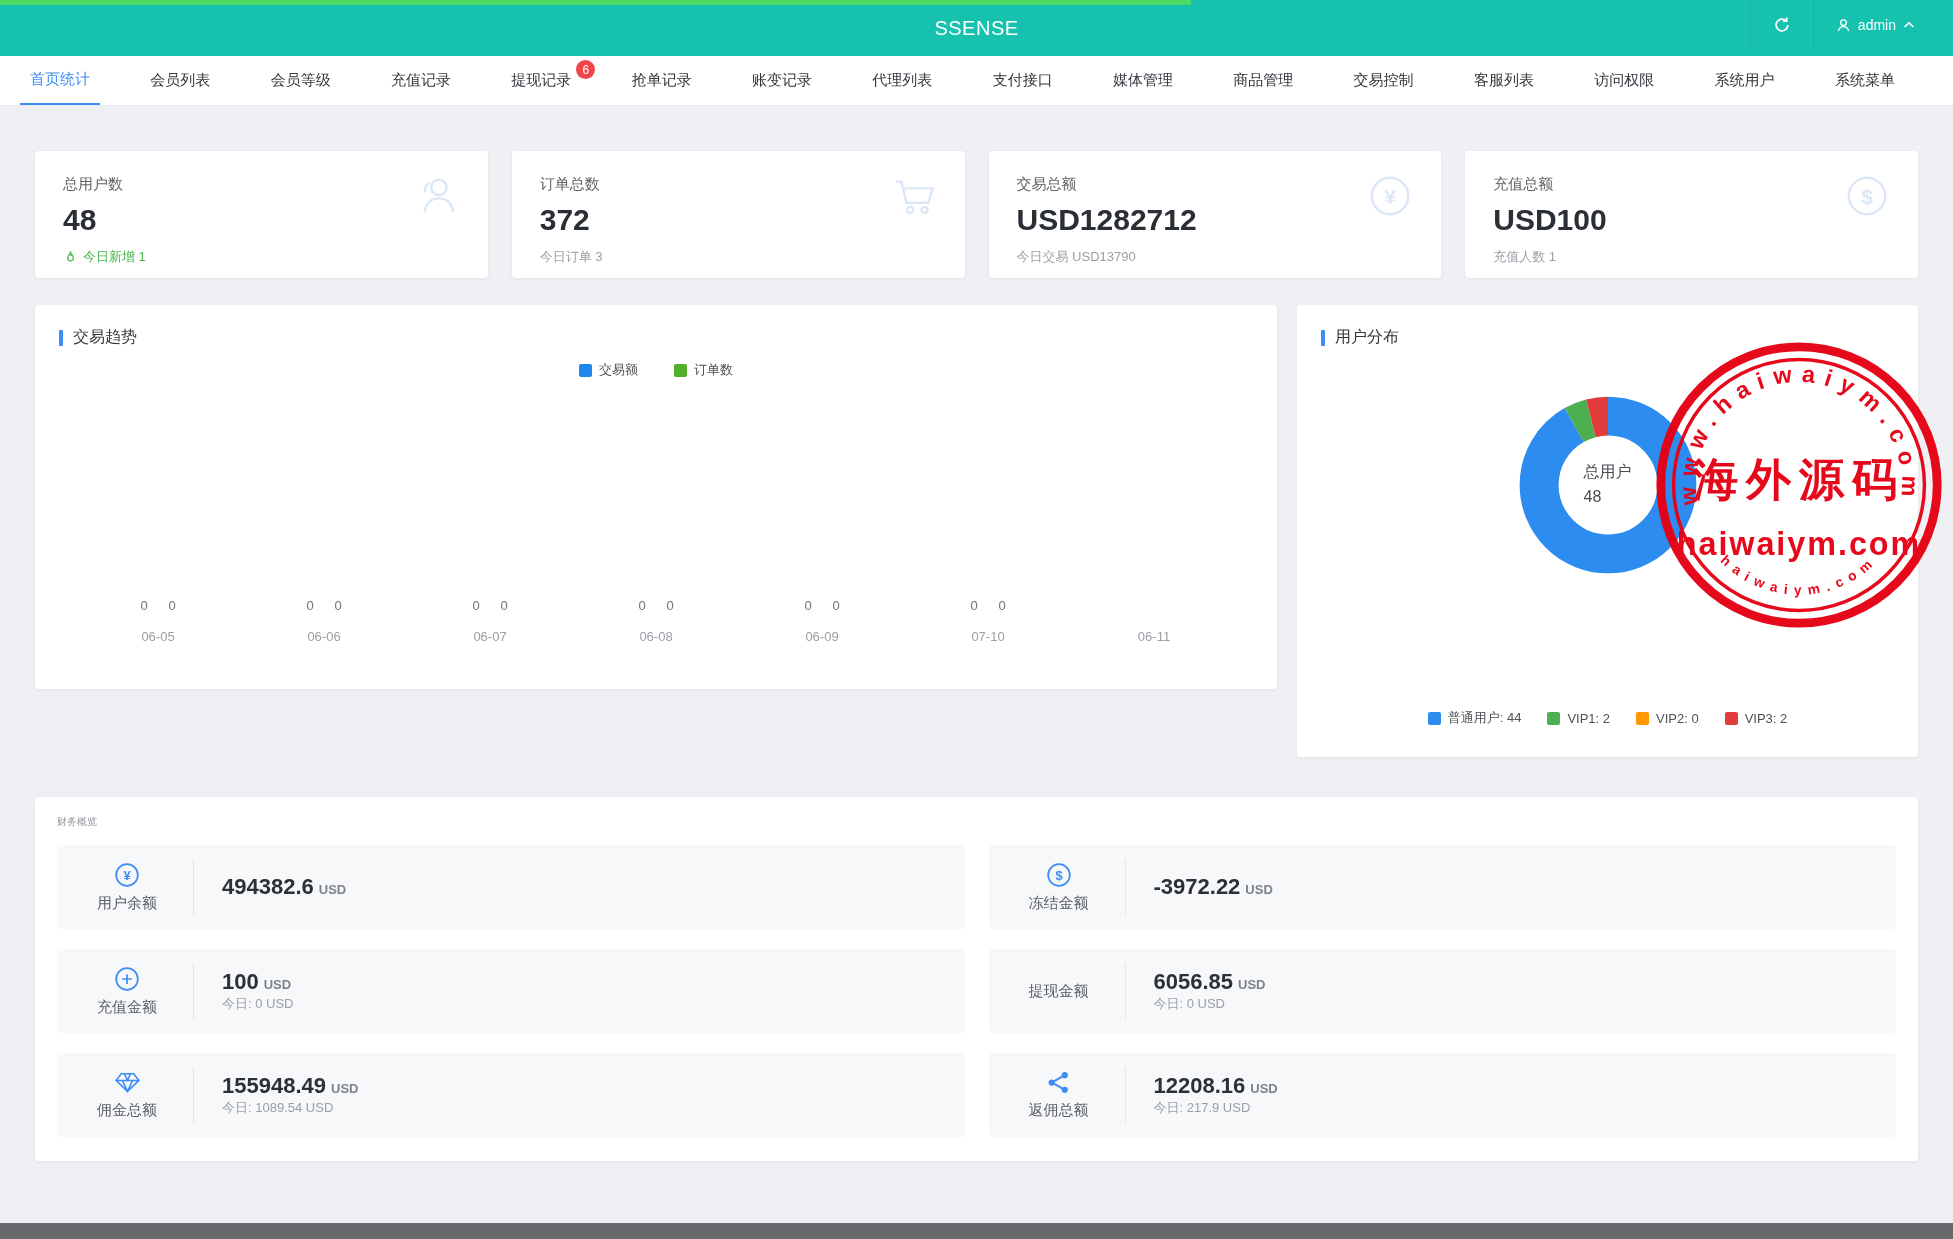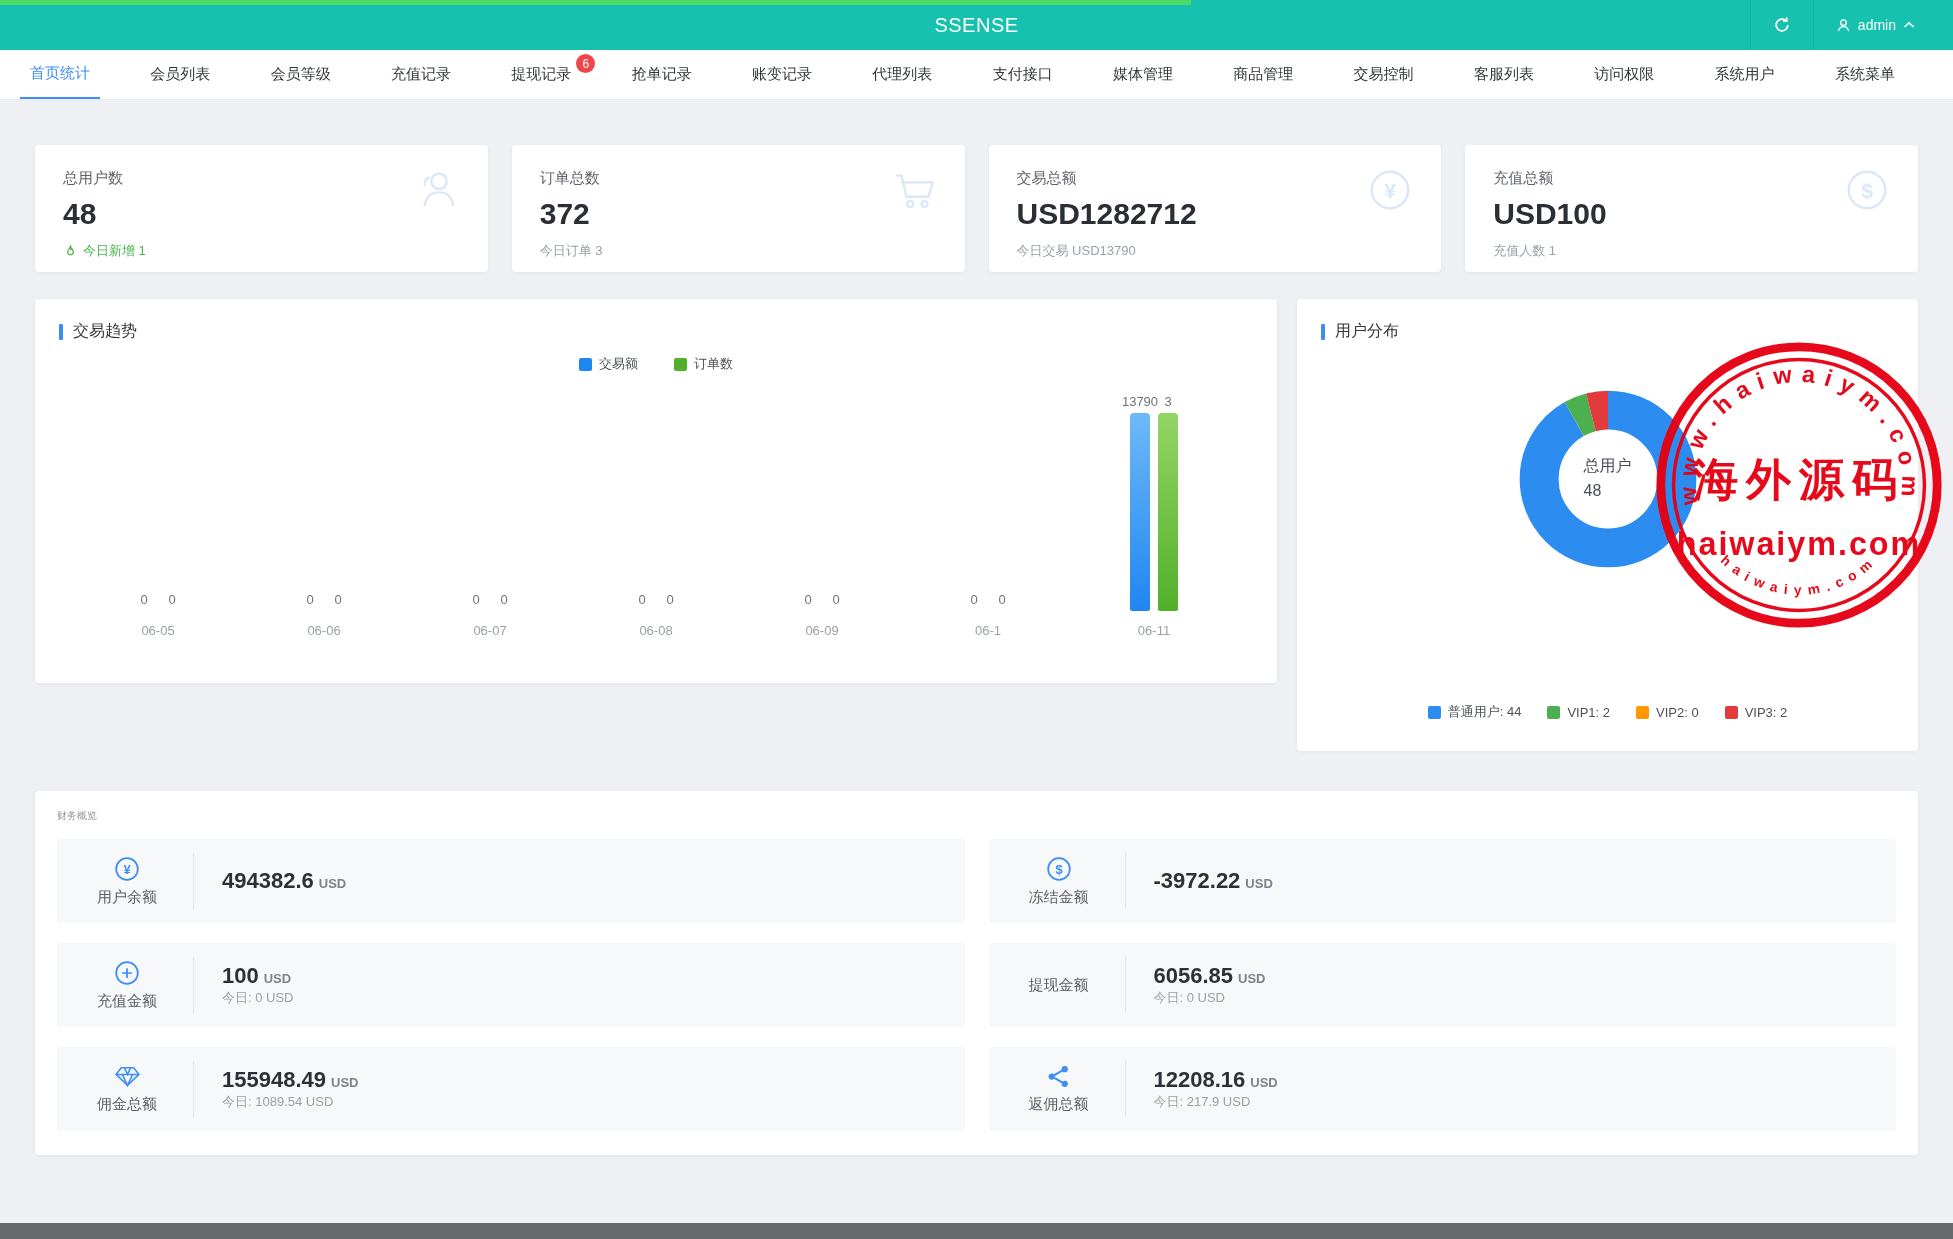--- a/index.html
+++ b/index.html
@@ -3,21 +3,21 @@
 <meta charset="utf-8">
 <style>
   * { margin:0; padding:0; box-sizing:border-box; }
   html,body { width:1953px; height:1239px; overflow:hidden; }
   body { font-family:"Liberation Sans","DejaVu Sans",sans-serif; background:#eef0f3; position:relative; }
 
   
   .progress-bar { position:absolute; top:0; left:0; height:5px; width:61%; background:#4cd964; z-index:30; }
 
   
-  .app-header { height:50px; background:#16c2ae; position:relative; display:flex; align-items:center; justify-content:center; }
+  .app-header { height:56px; background:#16c2ae; position:relative; display:flex; align-items:center; justify-content:center; }
   .app-title { color:#ffffff; font-size:20px; letter-spacing:.5px; font-weight:500; }
   .header-right { position:absolute; right:16px; top:0; height:50px; display:flex; align-items:stretch; }
   .hdr-btn { display:flex; align-items:center; padding:0 22px; cursor:pointer; border-left:1px solid rgba(0,0,0,0.06); }
   .admin-box { display:flex; align-items:center; gap:7px; color:#fff; font-size:14px; }
 
   
   .nav-bar { height:50px; background:#ffffff; border-bottom:1px solid #e9ebee; display:flex; justify-content:space-between; align-items:stretch; padding:0 48px 0 20px; }
   .tab { display:flex; align-items:center; position:relative; padding:0 10px; font-size:15px; color:#33373d; cursor:pointer; }
   .tab.active { color:#3e8df4; border-bottom:2px solid #3e8df4; }
   .badge { position:absolute; top:4px; right:-14px; min-width:19px; height:19px; border-radius:10px; background:#f0454a; color:#fff; font-size:12px; display:flex; align-items:center; justify-content:center; padding:0 4px; }
@@ -316,33 +316,23 @@
             <div class="bar-pair">
               <div class="bar-col">
                 <span class="bar-value" style="bottom: 4px;">0</span>
                 <div class="bar" style="height: 0px; background: linear-gradient(rgb(109, 185, 248), rgb(31, 134, 238));"></div>
               </div>
               <div class="bar-col">
                 <span class="bar-value" style="bottom: 4px;">0</span>
                 <div class="bar" style="height: 0px; background: linear-gradient(rgb(147, 213, 101), rgb(82, 175, 41));"></div>
               </div>
             </div>
-            <div class="x-label">06-1</div>
-          </div>
-          <div class="bar-group">
-            <div class="bar-pair">
-              <div class="bar-col">
-                <span class="bar-value" style="bottom: 202px;">13790</span>
-                <div class="bar" style="height: 198px; background: linear-gradient(rgb(109, 185, 248), rgb(31, 134, 238));"></div>
-              </div>
-              <div class="bar-col">
-                <span class="bar-value" style="bottom: 202px;">3</span>
-                <div class="bar" style="height: 198px; background: linear-gradient(rgb(147, 213, 101), rgb(82, 175, 41));"></div>
-              </div>
-            </div>
+            <div class="x-label">07-10</div>
+          </div>
+          <div class="bar-group">
             <div class="x-label">06-11</div>
           </div>
         </div>
     </div>
 
     <div class="card donut-card">
       <div class="card-title">
         <span class="title-bar"></span>
         <span>用户分布</span>
       </div>

